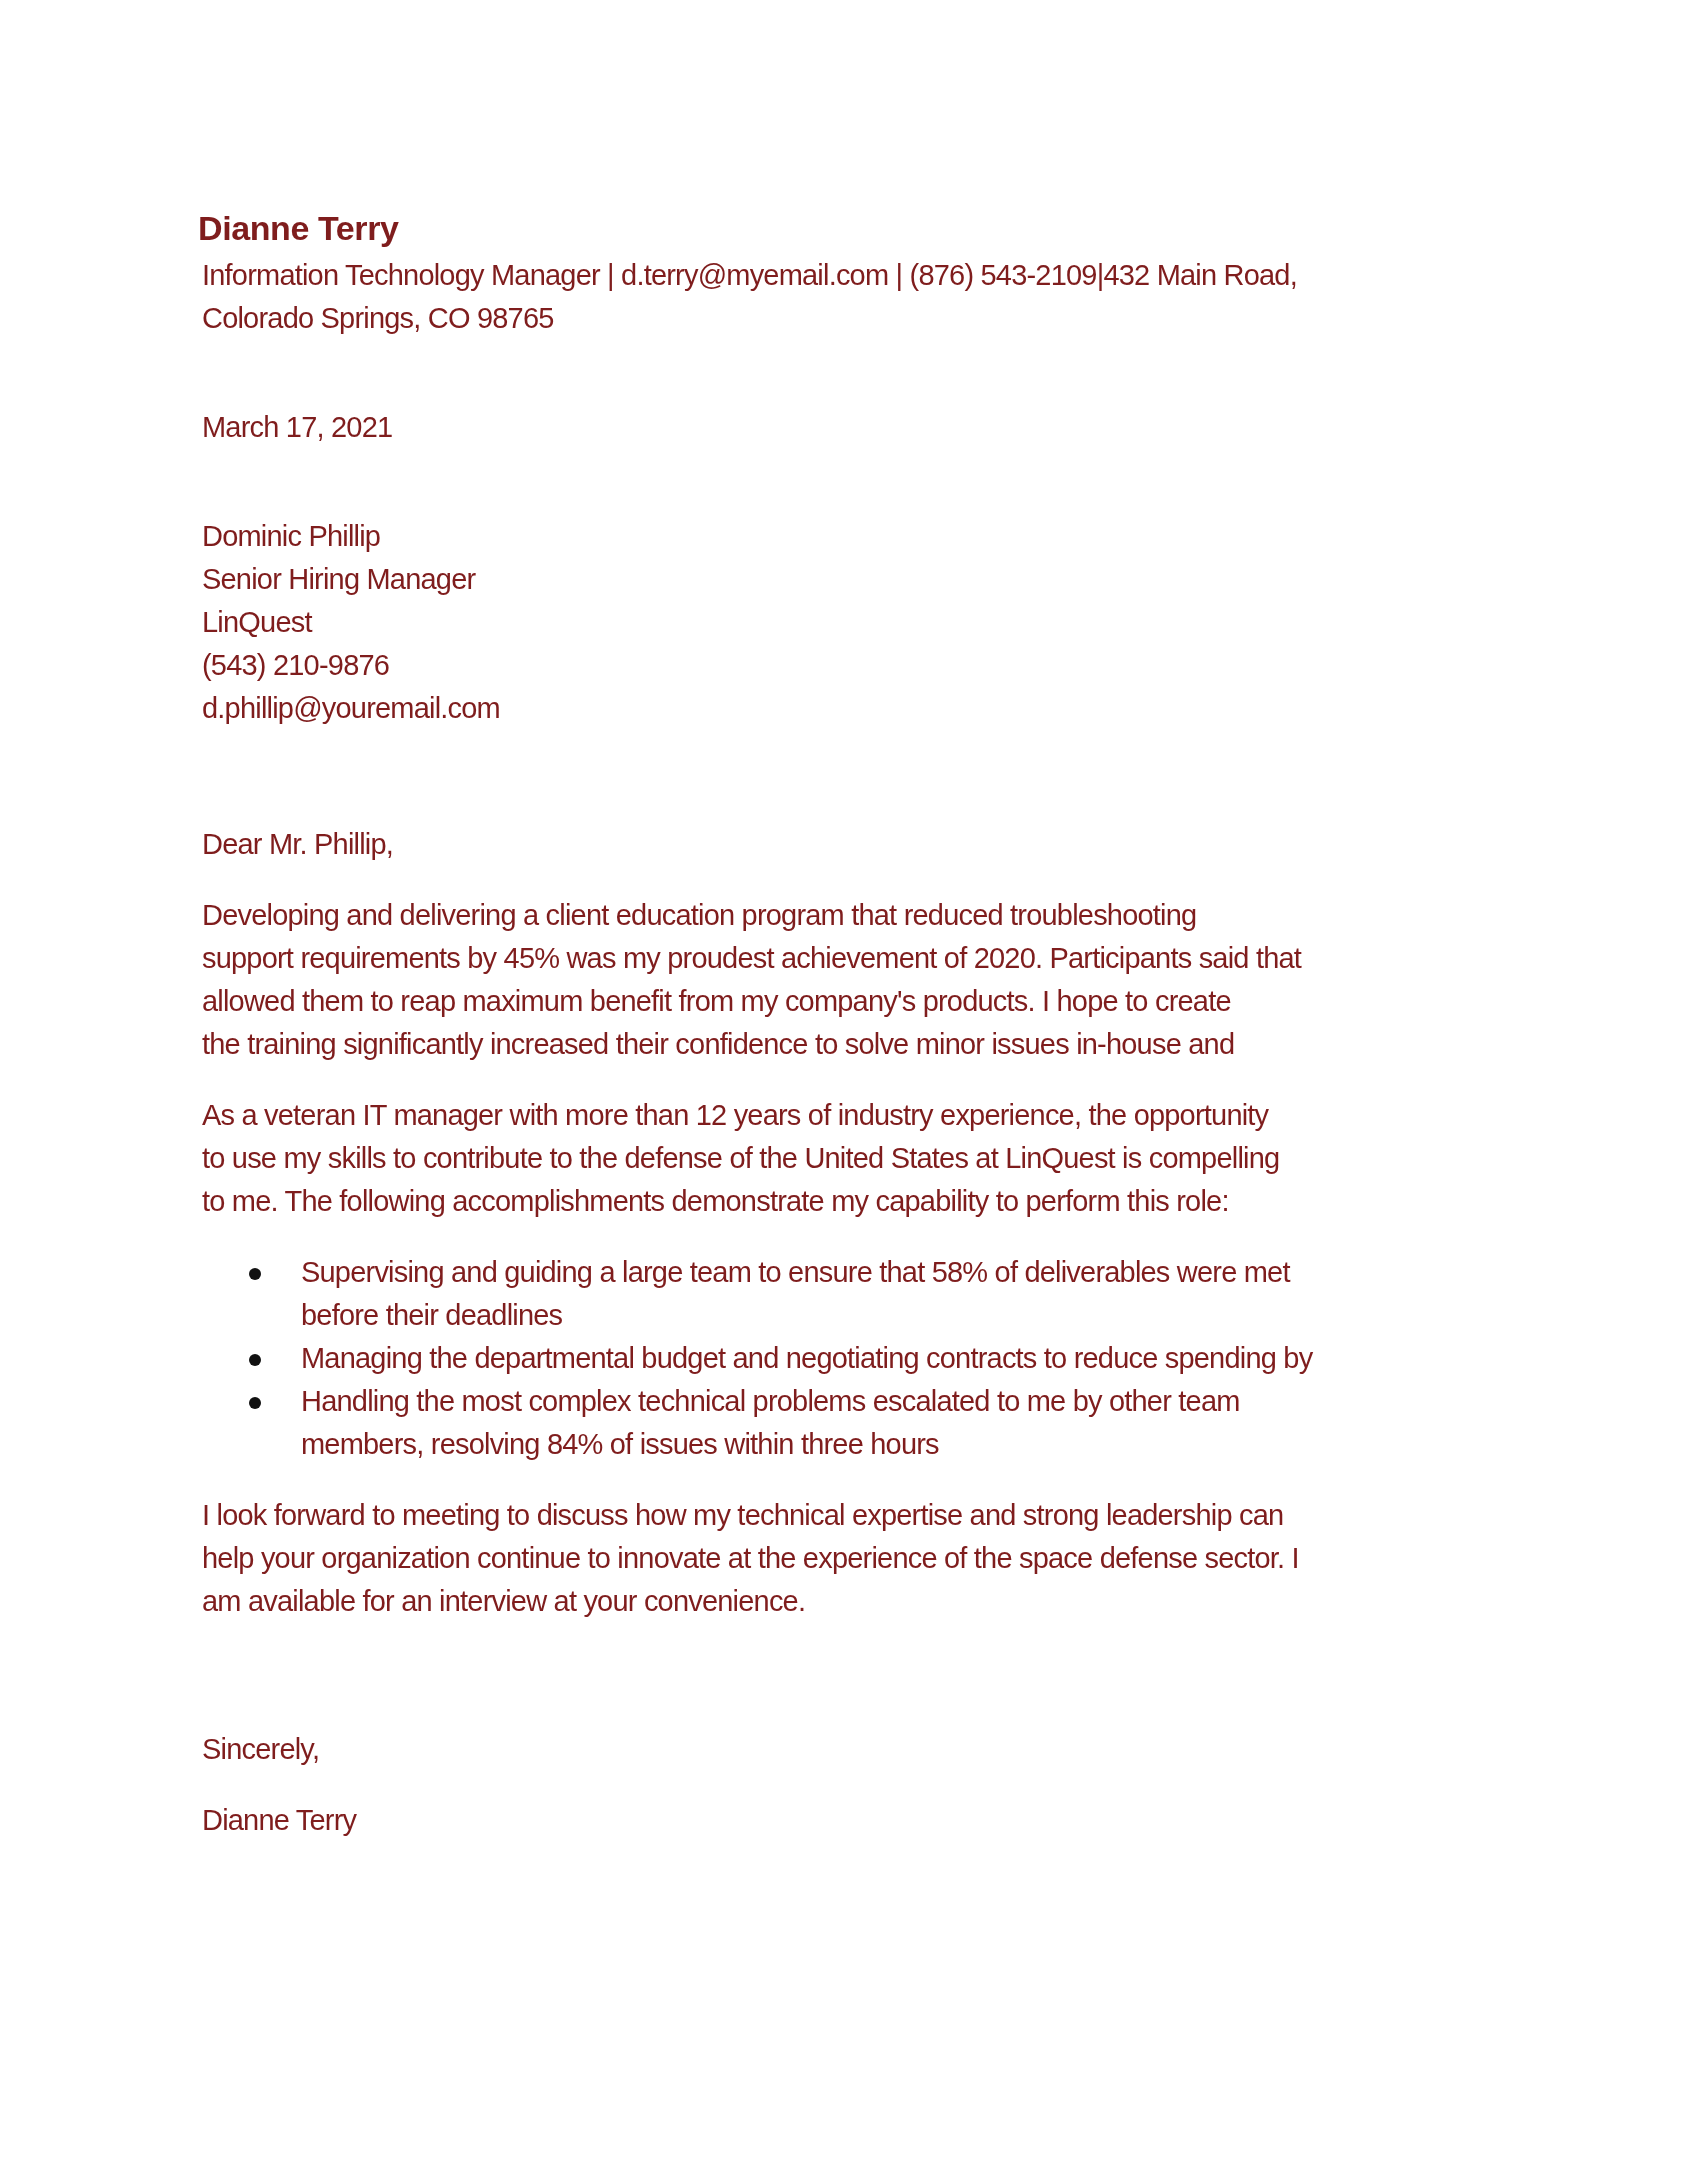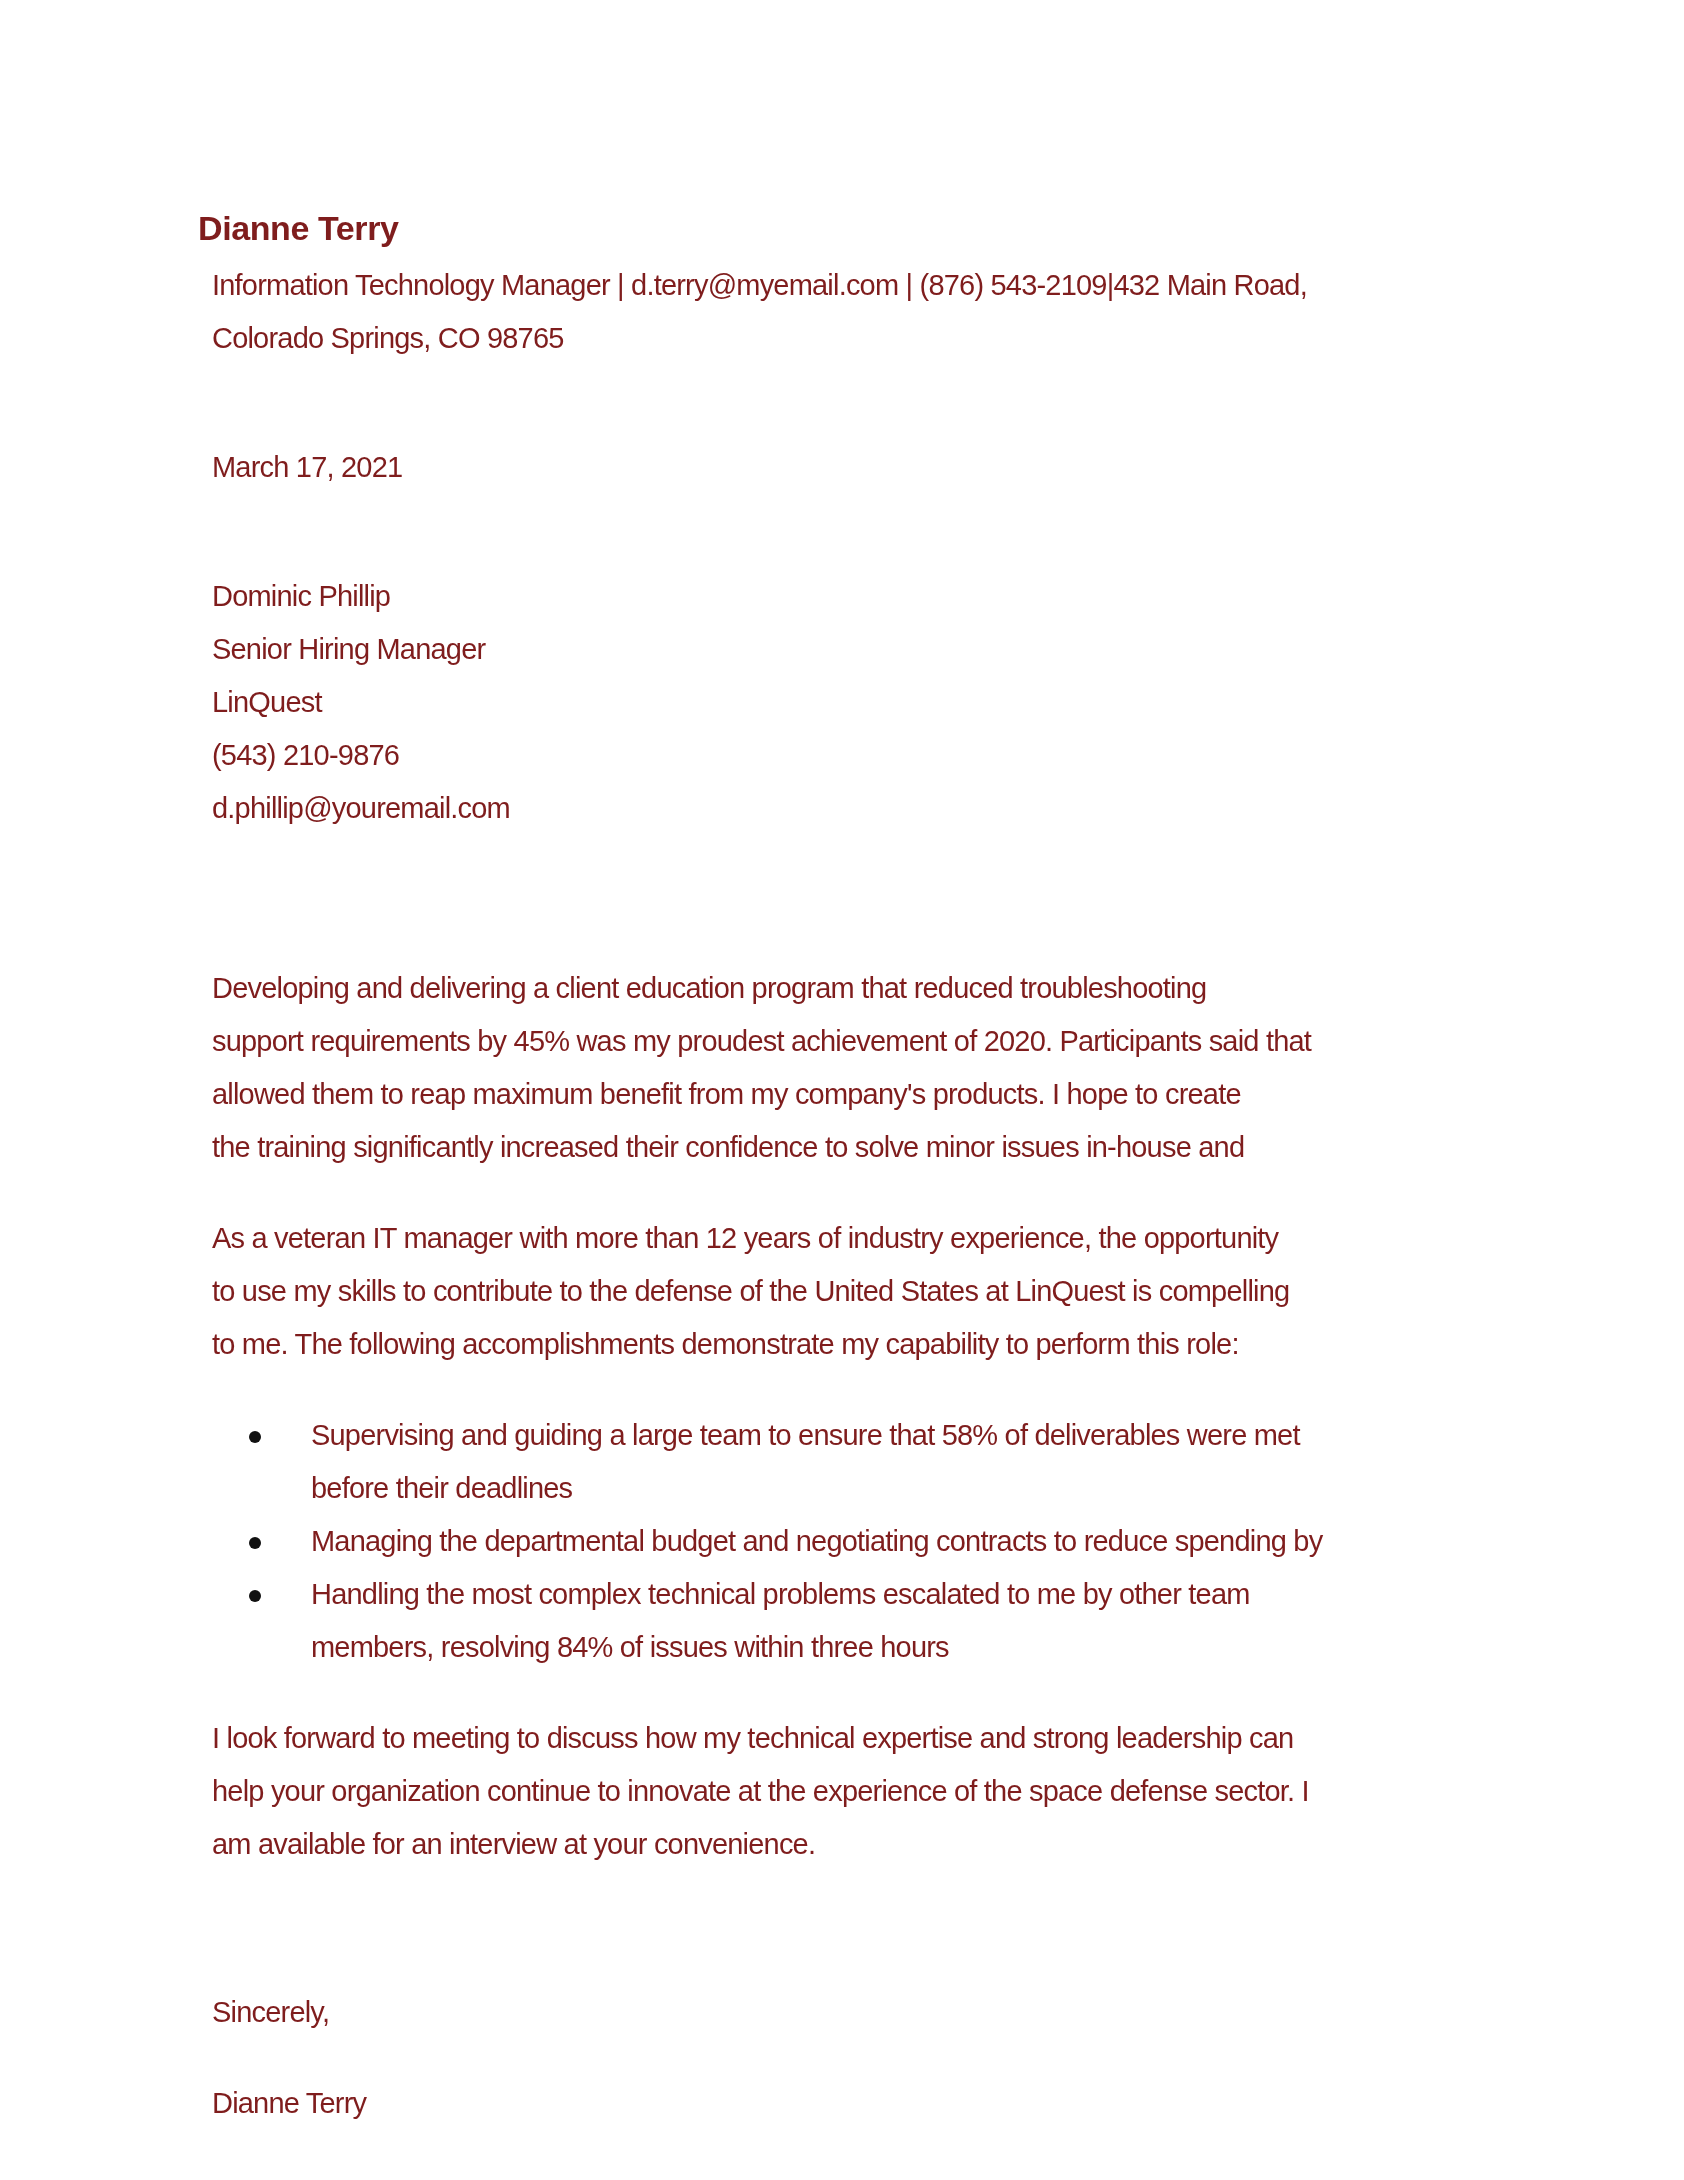--- a/index.html
+++ b/index.html
@@ -6,21 +6,21 @@
   body { width: 1685px; height: 2181px; position: relative; overflow: hidden; }
   .page {
     position: absolute; left: 198px; top: 204px; width: 1295px;
     font-family: Liberation Sans, sans-serif;
     color: #7f1d1d;
     font-size: 29px;
     line-height: 39px;
     letter-spacing: -0.8px;
   }
   .name { font-weight: bold; font-size: 34px; line-height: 48px; letter-spacing: -0.4px; margin: 0; }
-  .line { margin: 14px; white-space: nowrap; }
+  .line { margin: 4px; white-space: nowrap; }
   .p { margin: 0; }
   .gap-date { height: 62px; }
   .gap-recip { height: 62px; }
   .gap-salut { height: 89px; }
   .para-gap { height: 24px; }
   .bullets { margin: 0; padding: 0; list-style: none; }
   .bullets li { position: relative; padding-left: 99px; margin: 0; }
   .bullets li .bullet {
     position: absolute; left: 51px; top: 14.5px; width: 12px; height: 12px;
     border-radius: 50%; background: #111111;
@@ -44,20 +44,21 @@
   <div class="gap-recip"></div>
   <div>
     <p class="line">Dominic Phillip</p>
     <p class="line">Senior Hiring Manager</p>
     <p class="line">LinQuest</p>
     <p class="line">(543) 210-9876</p>
     <p class="line">d.phillip@youremail.com</p>
   </div>
 
   <div class="gap-salut"></div>
+  <p class="line">Dear Mr. Phillip,</p>
 
   <div class="para-gap"></div>
   <div class="p">
     <p class="line">Developing and delivering a client education program that reduced troubleshooting</p>
     <p class="line">support requirements by 45% was my proudest achievement of 2020. Participants said that</p>
     <p class="line">allowed them to reap maximum benefit from my company's products. I hope to create</p>
     <p class="line">the training significantly increased their confidence to solve minor issues in-house and</p>
   </div>
 
   <div class="para-gap"></div>

